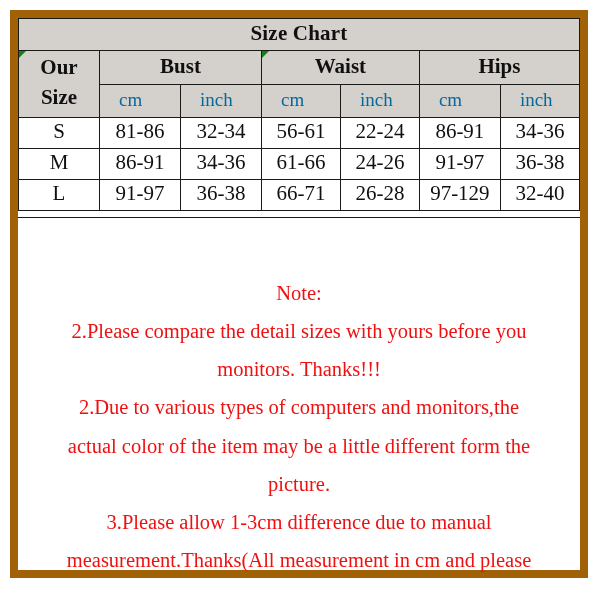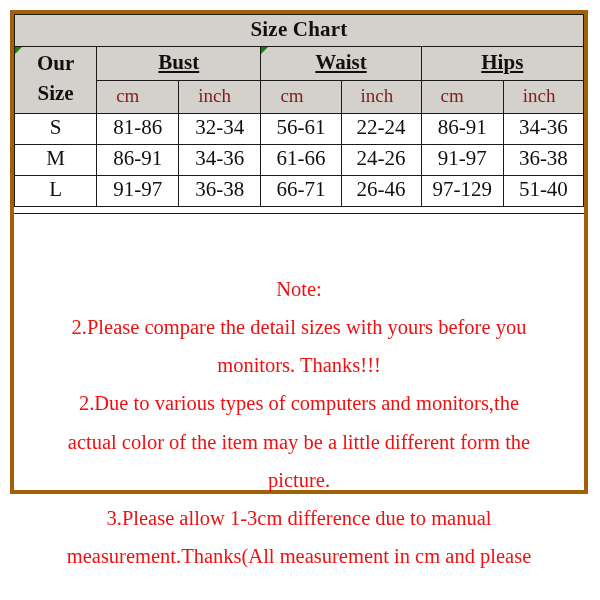--- a/index.html
+++ b/index.html
@@ -10,23 +10,23 @@
     background: #ffffff;
     font-family: "Liberation Serif", "DejaVu Serif", serif;
     overflow: hidden;
   }
 
   #chart-frame {
     position: absolute;
     left: 10px;
     top: 10px;
     width: 578px;
-    height: 484px;
+    height: 568px;
     box-sizing: border-box;
-    border: 4px solid #a16207;
+    border: 8px solid #a16207;
     background: #ffffff;
   }
 
   table.size-table {
     width: 100%;
     border-collapse: collapse;
     table-layout: fixed;
   }
 
   table.size-table td {
@@ -49,42 +49,41 @@
 
   
   td.group-head {
     background: #d4d0cb;
     text-align: center;
     font-weight: bold;
     font-size: 21px;
     color: #101010;
     height: 32px;
     padding: 1px 0 3px 0;
-    text-decoration: underline;
   }
 
   td.oursize-cell {
     background: #d4d0cb;
     text-align: center;
     font-weight: bold;
     font-size: 21px;
     color: #101010;
     line-height: 1.42;
     padding: 2px 0 4px 0;
     vertical-align: middle;
   }
   td.oursize-cell .line { display: block; }
 
   
   td.unit-head {
     background: #d4d0cb;
     text-align: left;
     font-weight: normal;
     font-size: 19px;
-    color: #7f1d1d;
+    color: #0369a1;
     height: 31px;
     padding: 1px 0 3px 19px;
   }
 
   
   td.size-label,
   td.data-cell {
     background: #ffffff;
     text-align: center;
     font-weight: normal;
@@ -193,23 +192,23 @@
         <td class="data-cell">24-26</td>
         <td class="data-cell">91-97</td>
         <td class="data-cell">36-38</td>
       </tr>
 
       <tr>
         <td class="size-label">L</td>
         <td class="data-cell">91-97</td>
         <td class="data-cell">36-38</td>
         <td class="data-cell">66-71</td>
-        <td class="data-cell">26-46</td>
+        <td class="data-cell">26-28</td>
         <td class="data-cell">97-129</td>
-        <td class="data-cell">51-40</td>
+        <td class="data-cell">32-40</td>
       </tr>
     </tbody>
   </table>
 
   <div id="note-section">
     <div id="note-body">
       <p>Note:</p>
       <p>2.Please compare the detail sizes with yours before you</p>
       <p>monitors. Thanks!!!</p>
       <p>2.Due to various types of computers and monitors,the</p>

